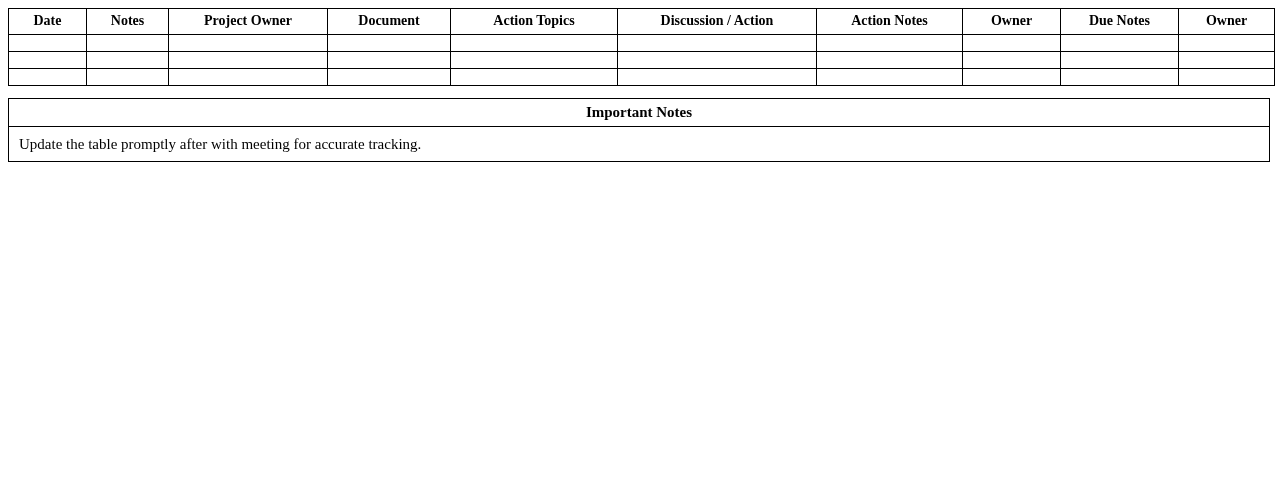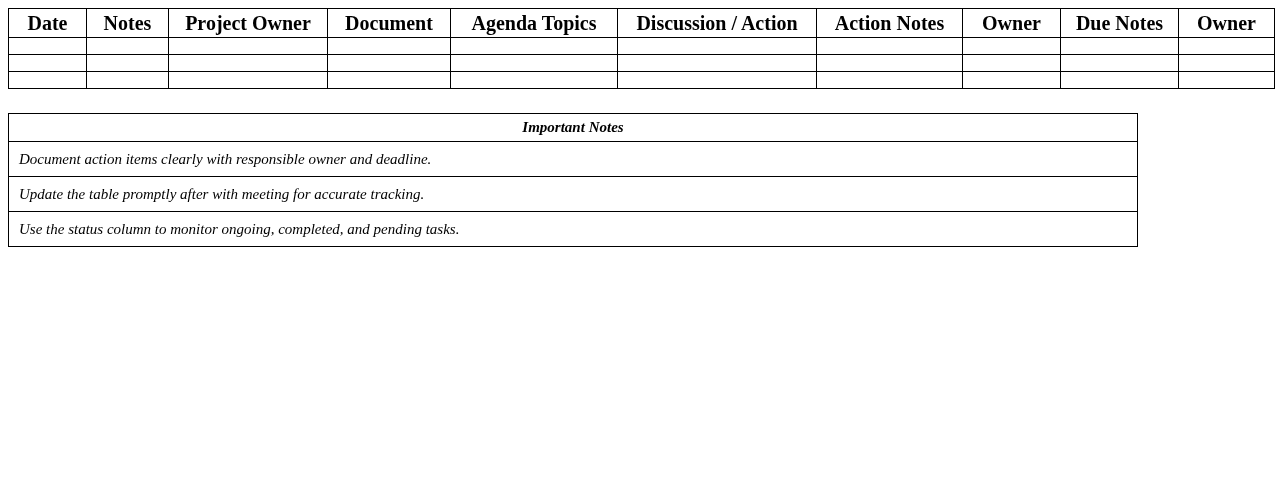--- a/index.html
+++ b/index.html
@@ -27,37 +27,36 @@
   }
   .meeting-table {
     width: 1262px;
     margin: 0;
   }
   .meeting-table th,
   .meeting-table td {
     border: 1px solid #000000;
     height: 17px;
     padding: 2px 4px;
-    font-size: 20px;
+    font-size: 14px;
     line-height: 1.2;
     vertical-align: middle;
     box-sizing: border-box;
   }
   .meeting-table th {
     text-align: center;
     font-weight: bold;
     height: 26px;
   }
   .meeting-table td {
     background: #ffffff;
   }
   .notes-table {
-    width: 1130px;
-    margin-top: 24px;
-    font-style: italic;
+    width: 1262px;
+    margin-top: 12px;
   }
   .notes-table th {
     border: 1px solid #000000;
     text-align: center;
     font-weight: bold;
     font-size: 15px;
     height: 28px;
     padding: 2px 4px;
     box-sizing: border-box;
   }
@@ -88,21 +87,21 @@
       <col style="width:98px">
       <col style="width:118px">
       <col style="width:96px">
     </colgroup>
     <thead>
       <tr>
         <th>Date</th>
         <th>Notes</th>
         <th>Project Owner</th>
         <th>Document</th>
-        <th>Agenda Topics</th>
+        <th>Action Topics</th>
         <th>Discussion / Action</th>
         <th>Action Notes</th>
         <th>Owner</th>
         <th>Due Notes</th>
         <th>Owner</th>
       </tr>
     </thead>
     <tbody>
       <tr>
         <td></td>
@@ -144,24 +143,18 @@
   </table>
 
   <table class="notes-table">
     <thead>
       <tr>
         <th>Important Notes</th>
       </tr>
     </thead>
     <tbody>
       <tr>
-        <td>Document action items clearly with responsible owner and deadline.</td>
-      </tr>
-      <tr>
         <td>Update the table promptly after with meeting for accurate tracking.</td>
-      </tr>
-      <tr>
-        <td>Use the status column to monitor ongoing, completed, and pending tasks.</td>
       </tr>
     </tbody>
   </table>
 
 </div>
 
 </body></html>

